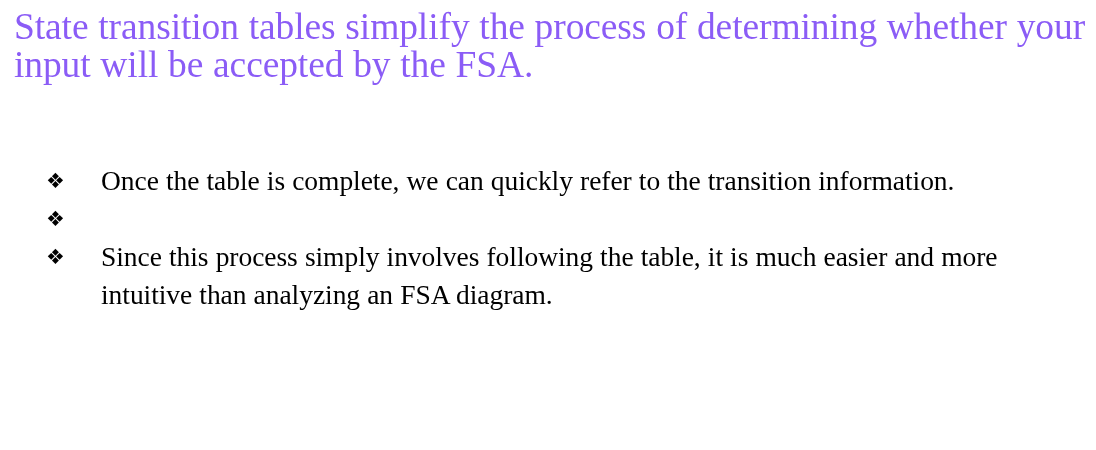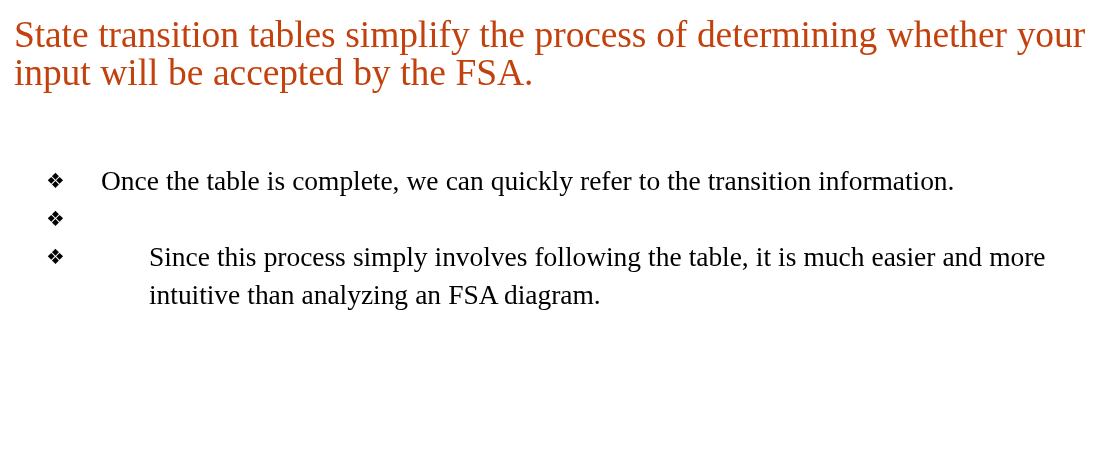--- a/index.html
+++ b/index.html
@@ -19,29 +19,29 @@
   .slide {
     position: relative;
     width: 1096px;
     height: 450px;
     background: #ffffff;
     box-sizing: border-box;
   }
   .heading {
     position: absolute;
     left: 14px;
-    top: 16px;
+    top: 8px;
     width: 1082px;
     font-size: 37.5px;
     line-height: 38px;
     font-weight: normal;
     letter-spacing: -0.1px;
     word-spacing: 0.5px;
     margin: 0;
-    color: #c2410c;
+    color: #8b5cf6;
   }
   .bullet-list {
     position: absolute;
     left: 0;
     top: 162px;
     width: 1096px;
     margin: 0;
     padding: 0;
     list-style: none;
   }
@@ -68,21 +68,21 @@
     font-size: 27.5px;
     line-height: 38px;
     letter-spacing: -0.05px;
     word-spacing: 0.3px;
     color: #000000;
     max-width: 905px;
     font-family: Liberation Serif, serif;
   }
   .bullet-item--b1 .bullet-text { max-width: 880px; }
   .bullet-item--b2 .bullet-text { max-width: 870px; }
-  .bullet-item--b3 .bullet-text { max-width: 900px; margin-left: 48px; }
+  .bullet-item--b3 .bullet-text { max-width: 900px; }
 </style>
 </head>
 <body>
 
 <div class="slide">
 
   <p class="heading">State transition tables simplify the process of determining whether your input will be accepted by the FSA.</p>
 
   <ul class="bullet-list">
 

